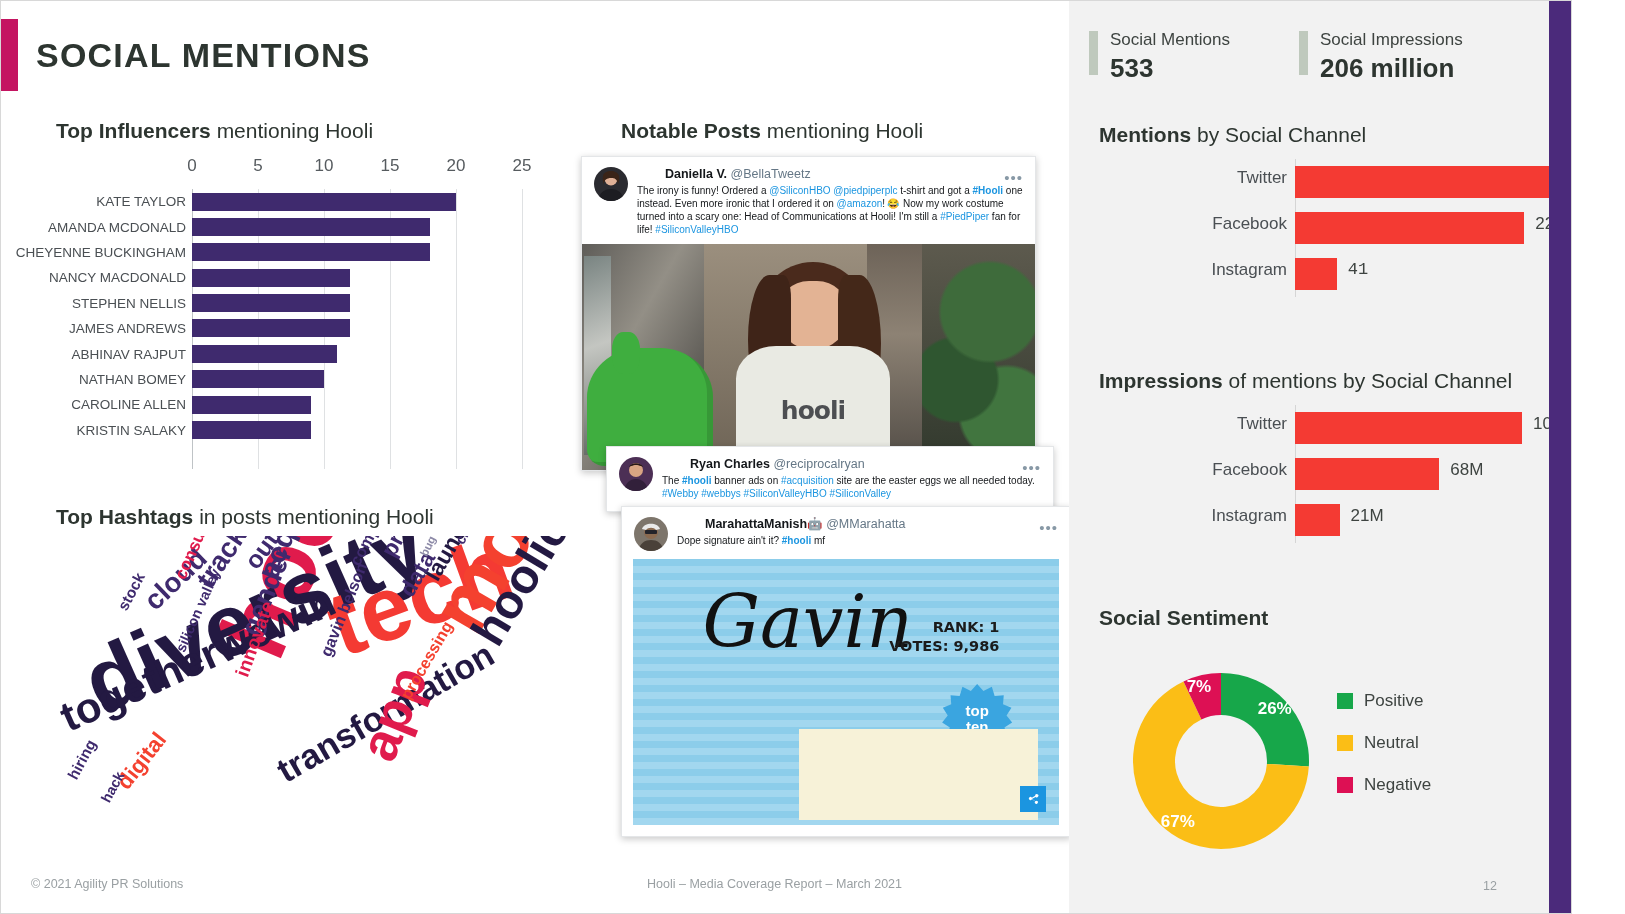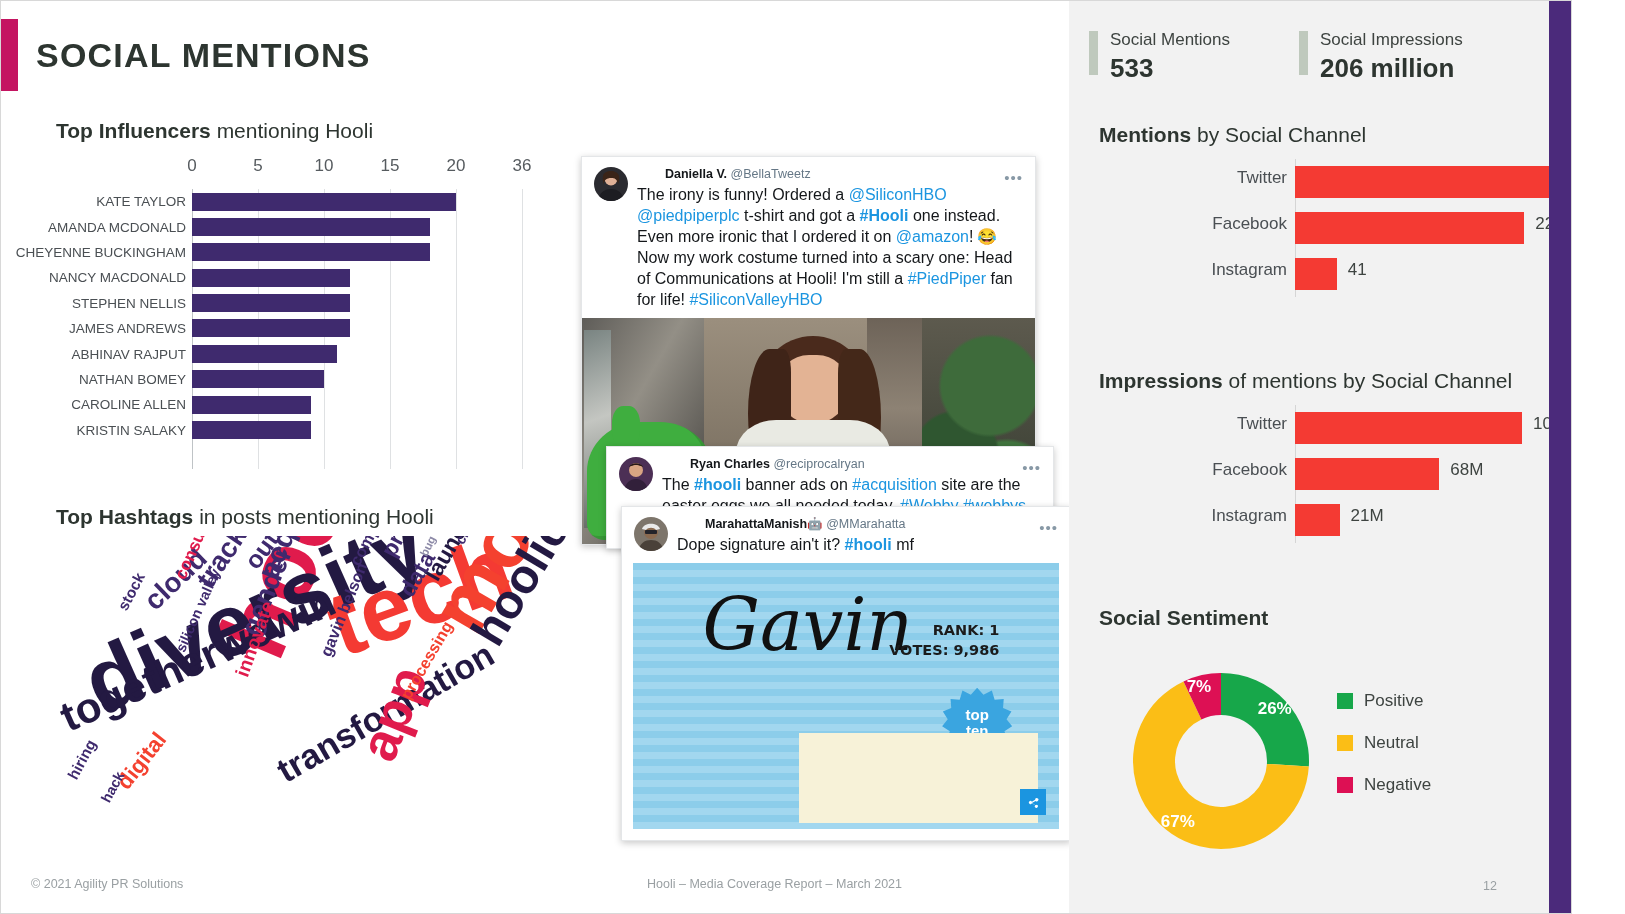--- a/index.html
+++ b/index.html
@@ -99,21 +99,21 @@
   }
   .tw-head { display: flex; align-items: flex-start; padding: 10px 12px 0 12px; }
   .tw-avatar {
     width: 34px; height: 34px; border-radius: 50%;
     flex: 0 0 34px; margin-right: 9px; overflow: hidden;
   }
   .tw-body { flex: 1 1 auto; min-width: 0; }
   .tw-namerow { font-size: 12.5px; line-height: 1.25; }
   .tw-name { font-weight: bold; color: #14171a; margin-left: 28px; }
   .tw-handle { color: #657786; font-weight: normal; }
-  .tw-text { font-size: 16px; line-height: 1.32; color: #14171a; margin-top: 1px; }
+  .tw-text { font-size: 10px; line-height: 1.32; color: #14171a; margin-top: 1px; }
   .lnk { color: #1b95e0; }
   .hsh { color: #1b95e0; font-weight: bold; }
   .hsh-n { color: #1b95e0; font-weight: normal; }
   .tw-more {
     position: absolute; right: 12px; top: 12px;
     color: #8899a6; font-size: 15px; letter-spacing: 1px;
   }
   .tw-media { margin: 8px 0 0 0; width: 100%; }
 
   
@@ -275,21 +275,21 @@
     <b>Top Influencers</b><span> mentioning Hooli</span>
   </div>
 
   <div id="influencers">
     <div class="axis-labels" id="inf-axis">
         <div class="axis-label" style="left: 191px;">0</div>
         <div class="axis-label" style="left: 257px;">5</div>
         <div class="axis-label" style="left: 323px;">10</div>
         <div class="axis-label" style="left: 389px;">15</div>
         <div class="axis-label" style="left: 455px;">20</div>
-        <div class="axis-label" style="left: 521px;">36</div>
+        <div class="axis-label" style="left: 521px;">25</div>
       </div>
     <div id="inf-grid">
         <div class="grid-line axis0" style="left: 191px;"></div>
         <div class="grid-line" style="left: 257px;"></div>
         <div class="grid-line" style="left: 323px;"></div>
         <div class="grid-line" style="left: 389px;"></div>
         <div class="grid-line" style="left: 455px;"></div>
         <div class="grid-line" style="left: 521px;"></div>
       </div>
     <div class="bar-rows" id="inf-rows">
@@ -365,20 +365,23 @@
         <div class="cw" style="left: 292px; top: 118px; transform: rotate(-56deg); font-size: 16.32px; color: rgb(63, 42, 110); font-weight: bold;">gavin belson</div>
         <div class="cw" style="left: 152px; top: 84px; transform: rotate(-54deg); font-size: 14.4px; color: rgb(63, 42, 110); font-weight: bold;">silicon valley</div>
         <div class="cw" style="left: 104px; top: 30px; transform: rotate(-50deg); font-size: 15.36px; color: rgb(63, 42, 110); font-weight: bold;">stock</div>
         <div class="cw" style="left: 20px; top: 185px; transform: rotate(-50deg); font-size: 15.36px; color: rgb(63, 42, 110); font-weight: bold;">hiring</div>
         <div class="cw" style="left: 48px; top: 215px; transform: rotate(-50deg); font-size: 14.4px; color: rgb(63, 42, 110); font-weight: bold;">hack</div>
         <div class="cw" style="left: 448px; top: 36px; transform: rotate(-50deg); font-size: 14.4px; color: rgb(63, 42, 110); font-weight: bold;">crash</div>
         <div class="cw" style="left: 412px; top: 42px; transform: rotate(-52deg); font-size: 11.52px; color: rgb(142, 139, 168); font-weight: bold;">bug</div>
       </div>
   </div>
 
+  <div class="sec-head" style="left:620px; top:118px;">
+    <b>Notable Posts</b><span> mentioning Hooli</span>
+  </div>
 
   <div id="notable">
 
     <div class="tweet-card" style="left:0px; top:15px; width:455px;">
       <div class="tw-more">•••</div>
       <div class="tw-head">
         <div class="tw-avatar">
           <svg width="34" height="34" viewBox="0 0 34 34" aria-hidden="true">
             <rect width="34" height="34" fill="#2b2b30"></rect>
             <circle cx="17" cy="12" r="6.5" fill="#e0b197"></circle>
@@ -508,21 +511,21 @@
         <div class="hbar-row">
           <div class="hbar-label">Facebook</div>
           <div class="hbar-axis"></div>
           <div class="hbar-fill" style="width: 229.213px; background: rgb(244, 58, 51);"></div>
           <div class="hbar-val" style="left: 436.213px;">225</div>
         </div>
         <div class="hbar-row">
           <div class="hbar-label">Instagram</div>
           <div class="hbar-axis"></div>
           <div class="hbar-fill" style="width: 41.7678px; background: rgb(244, 58, 51);"></div>
-          <div class="hbar-val" style="left: 248.768px;">41</div>
+          <div class="hbar-val" style="left: 248.768px; font-family: Liberation Mono, monospace;">41</div>
         </div>
       </div>
 
     <div class="panel-head" style="left:30px; top:368px;">
       <b>Impressions</b><span> of mentions by Social Channel</span>
     </div>
     <div class="hbar-group" id="impressions-bars" style="top:404px;">
         <div class="hbar-row">
           <div class="hbar-label">Twitter</div>
           <div class="hbar-axis"></div>

